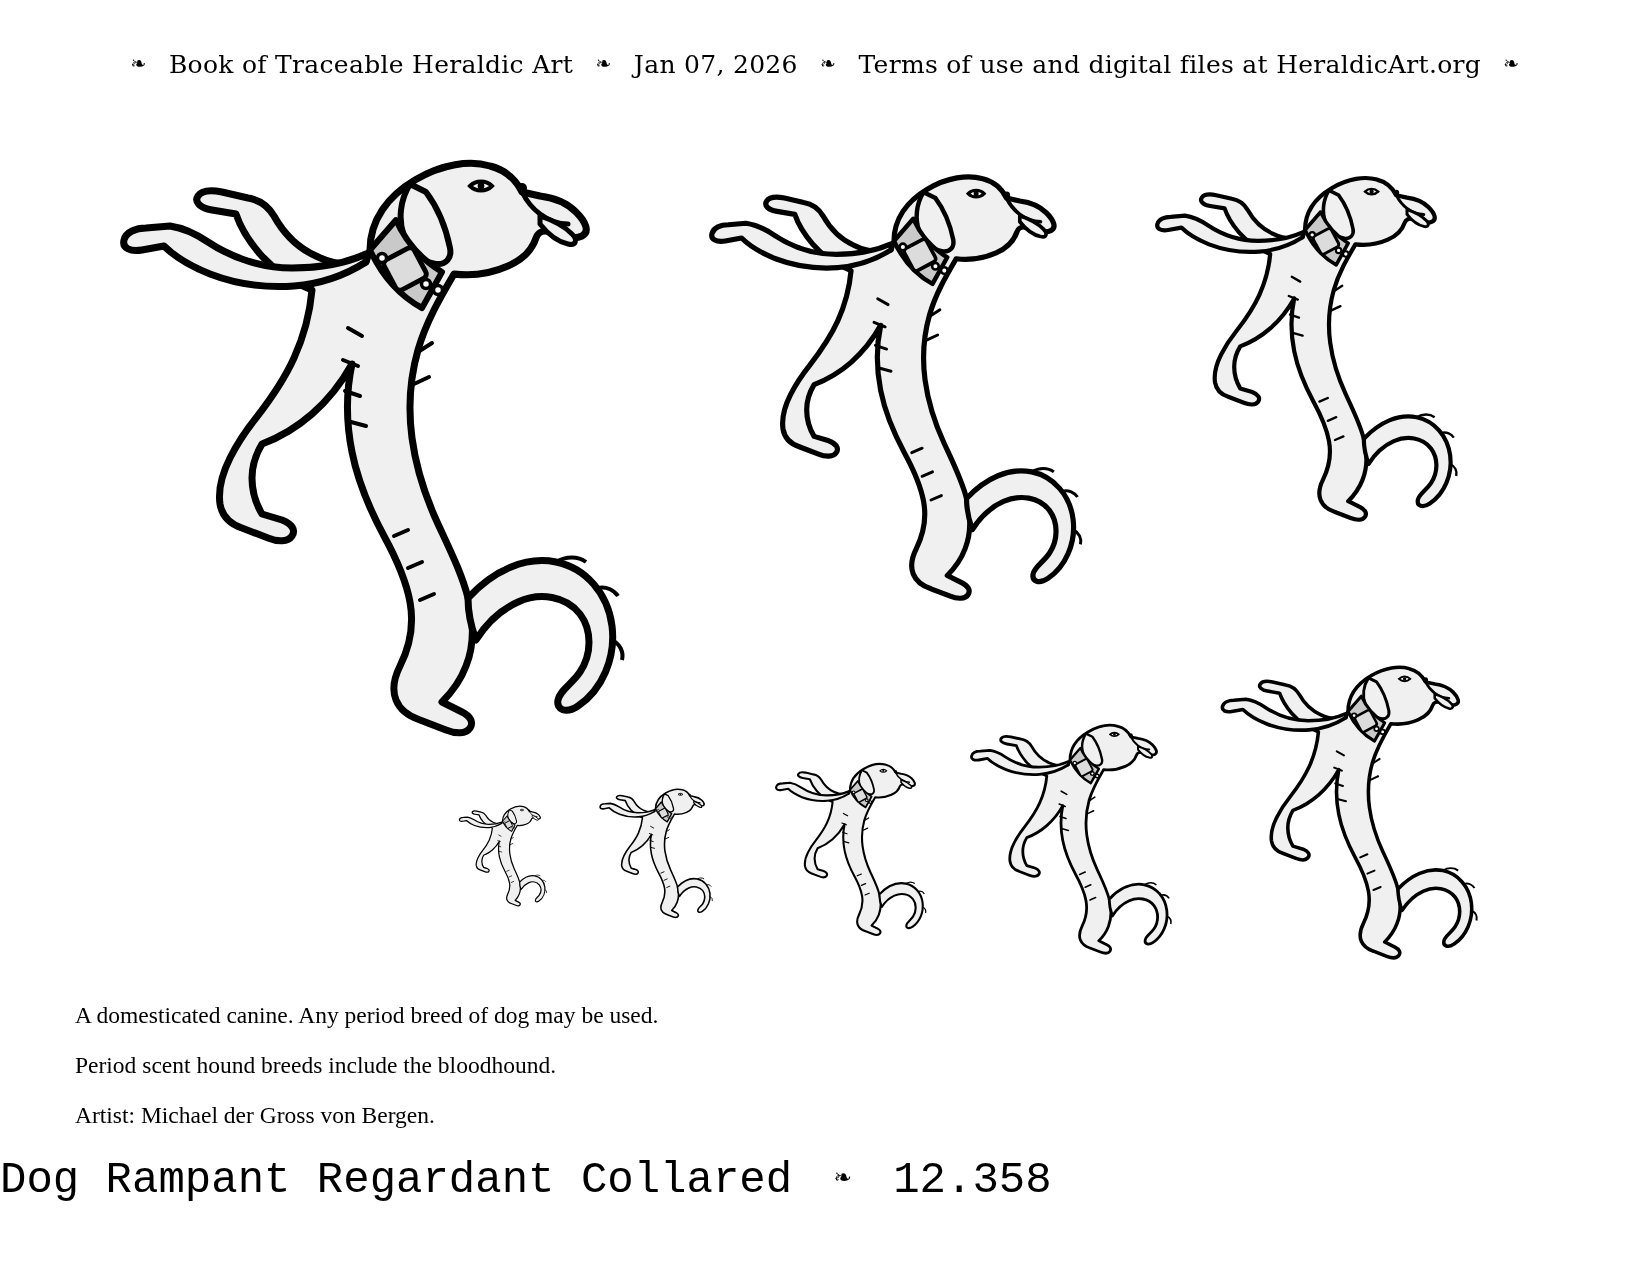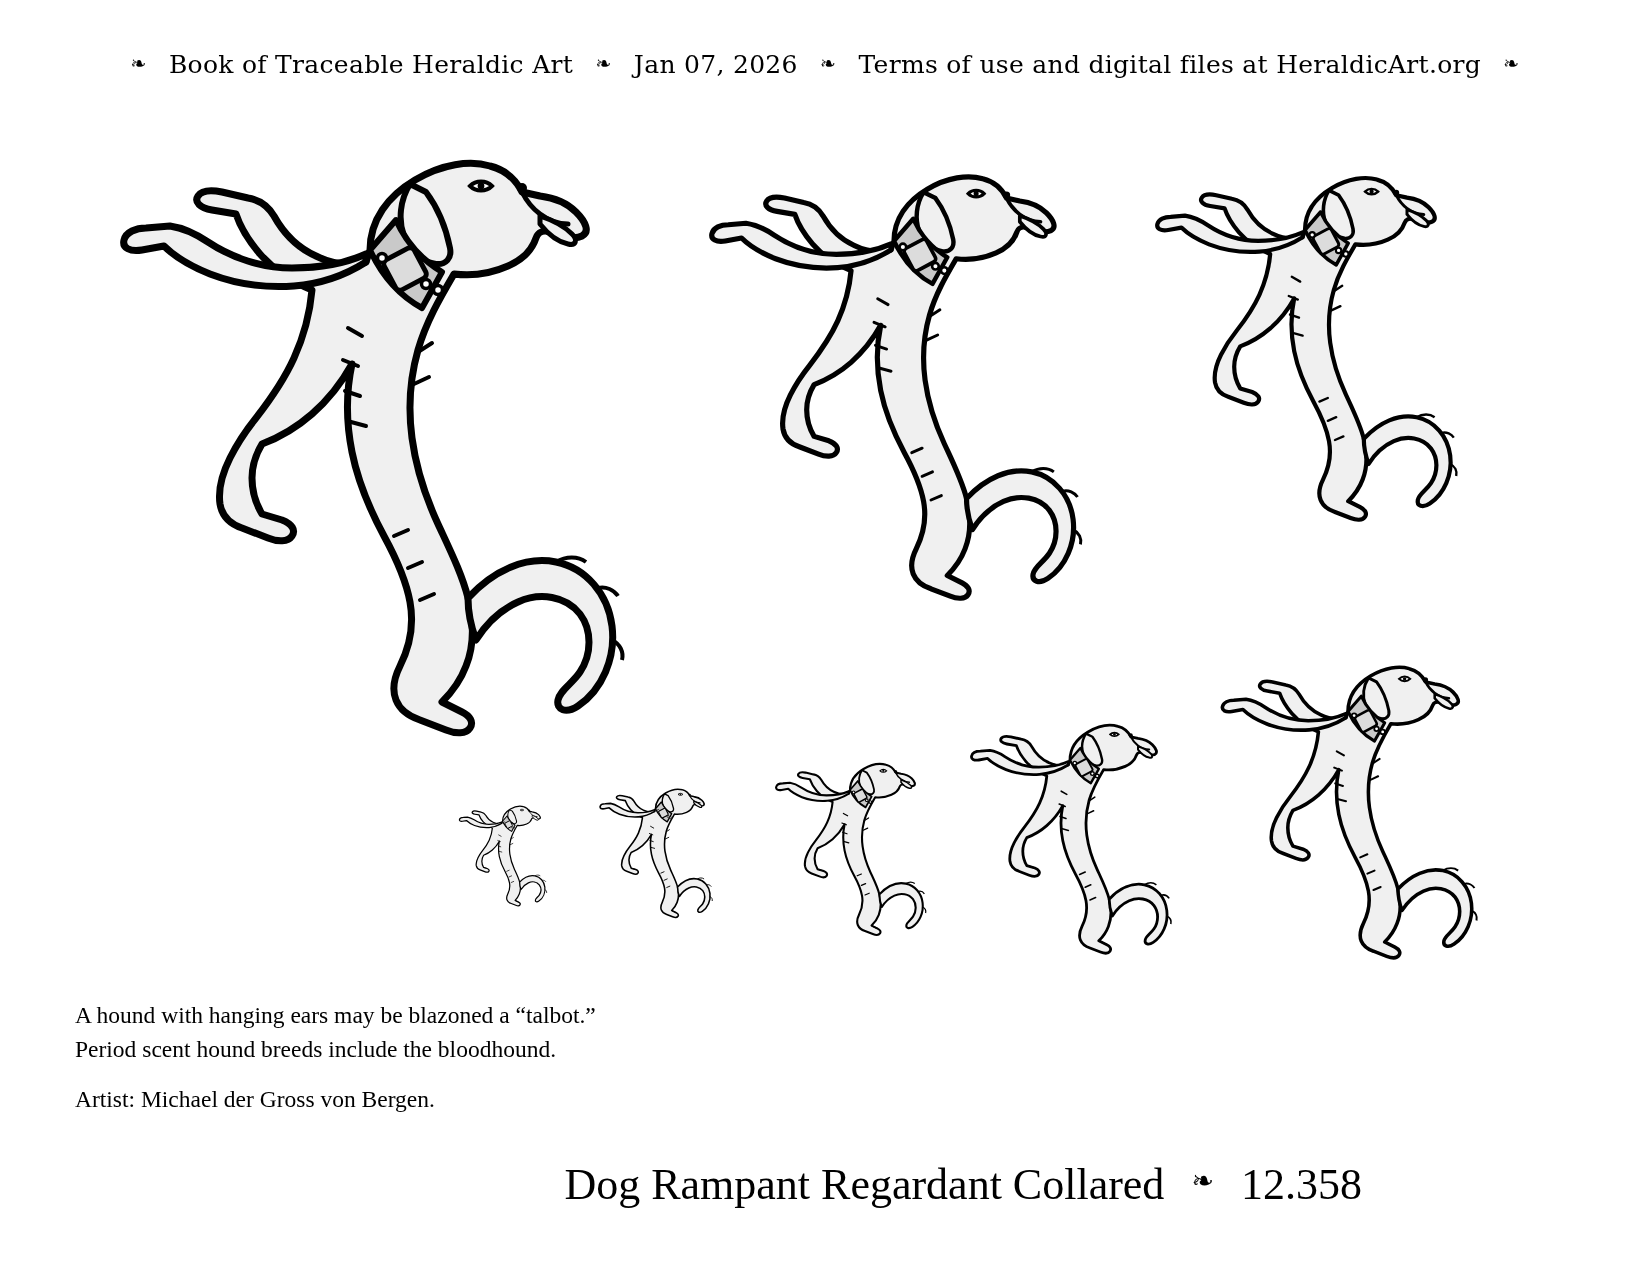--- a/index.html
+++ b/index.html
@@ -64,24 +64,23 @@
   .desc p { margin: 0 0 20px 0; }
   .desc p.tight { margin-bottom: 4px; }
   .desc p.last { margin-bottom: 4px; }
 
   
   .titleline {
     position: absolute;
     left: 0;
     top: 1155px;
     width: 1402px;
-    text-align: right;
     padding-right: 40px;
     box-sizing: border-box;
-    font-family: Liberation Serif, serif;
+    font-family: Liberation Mono, monospace;
     font-size: 44px;
     white-space: nowrap;
   }
   .titleline .t { display: inline-block; vertical-align: middle; }
   .titleline .orn {
     display: inline-block;
     vertical-align: middle;
     font-size: 27px;
     padding: 0 16px;
     transform: translateY(-4px);
@@ -252,21 +251,21 @@
 
   <div class="dog" style="left:450px; top:700px; transform: scale(0.175);">
     <svg width="600" height="700" viewBox="0 0 600 700">
         <use href="#dog-figure"></use>
       </svg>
   </div>
 
 </div>
 
 <div class="desc">
-  <p class="tight">A hound with hanging ears may be blazoned a “talbot.”</p>
+  <p>A domesticated canine. Any period breed of dog may be used.</p>
   <p>Period scent hound breeds include the bloodhound.</p>
   <p class="last">Artist: Michael der Gross von Bergen.</p>
 </div>
 
 <div class="titleline">
   <span class="t">Dog Rampant Regardant Collared</span>
   <span class="orn">❧</span>
   <span class="num">12.358</span>
 </div>
 

